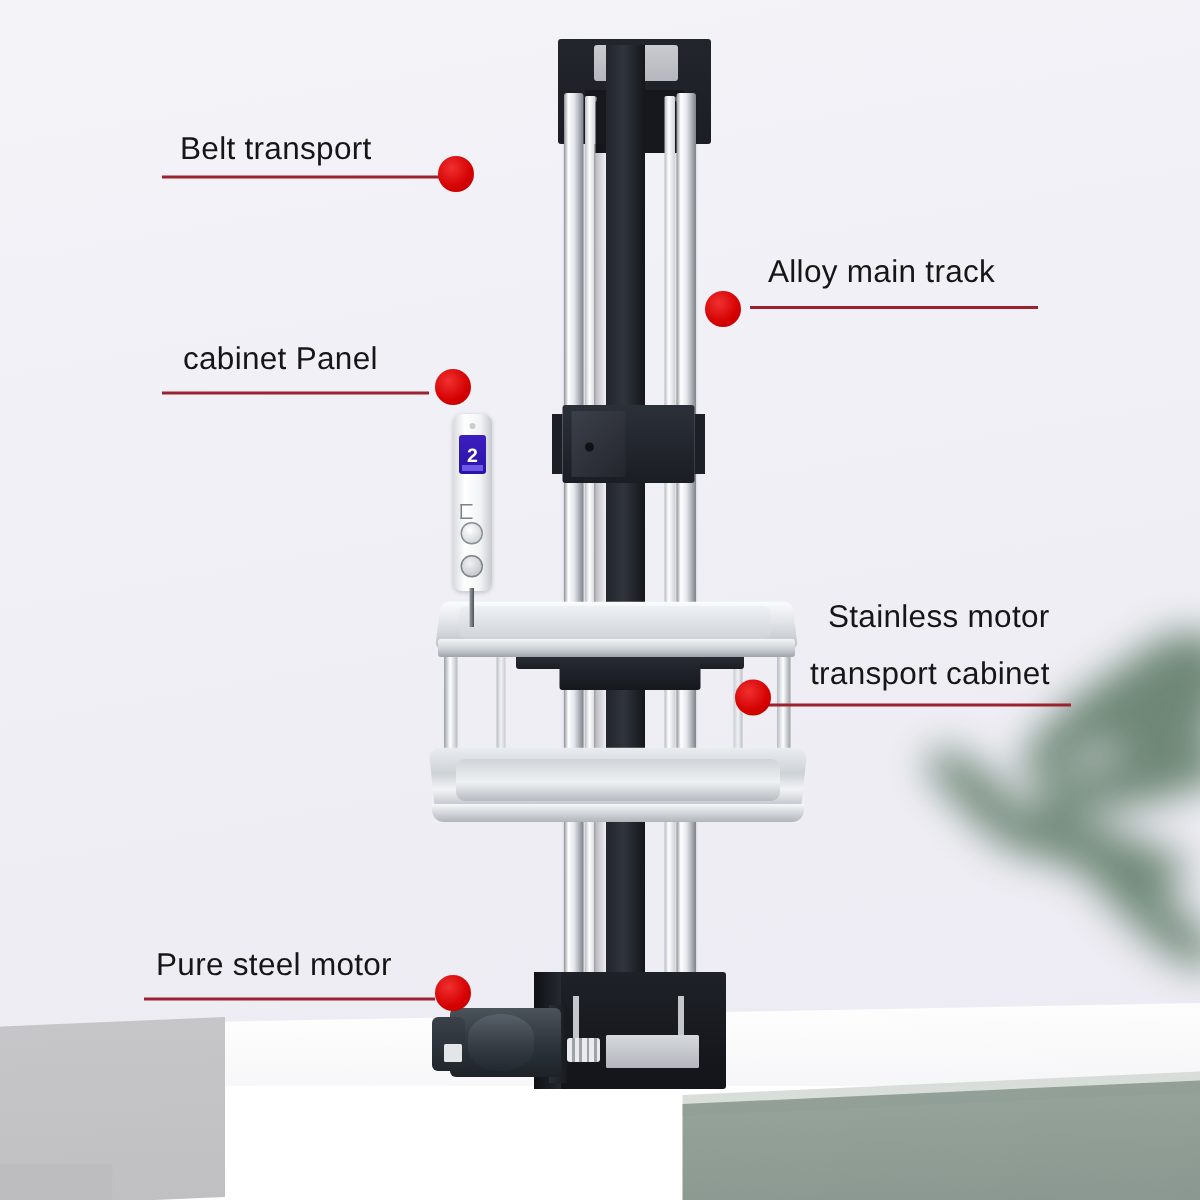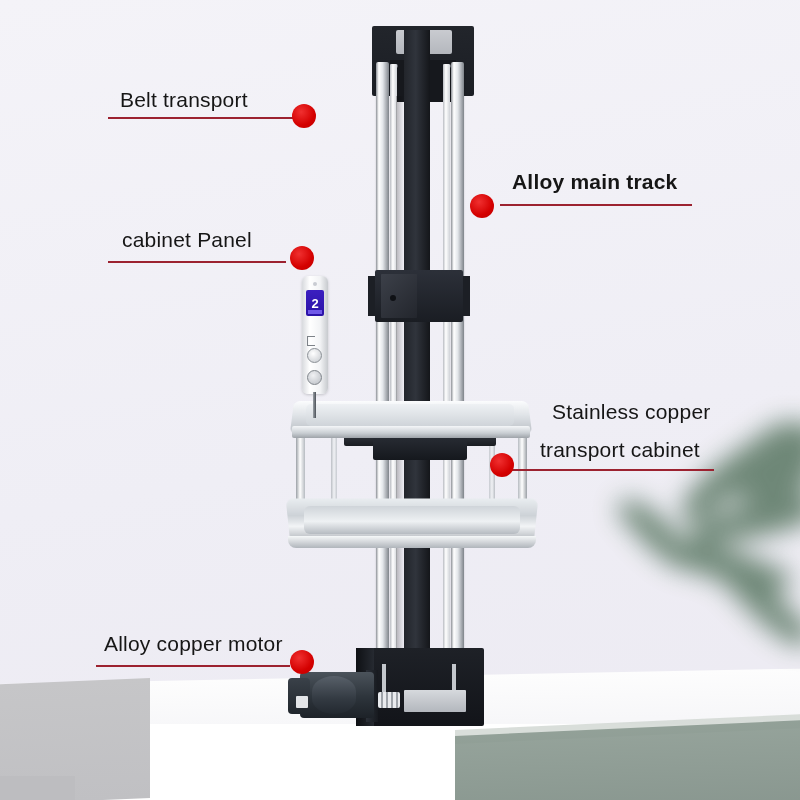--- a/index.html
+++ b/index.html
@@ -232,31 +232,31 @@
     <div class="cdot" style="left:292px;top:104px;"></div>
   </div>
 
   <div class="callout">
     <div class="ctext" style="left:122px;top:228px;">cabinet Panel</div>
     <div class="cline" style="left:108px;top:261px;width:178px;"></div>
     <div class="cdot" style="left:290px;top:246px;"></div>
   </div>
 
   <div class="callout">
-    <div class="ctext" style="left:512px;top:170px;font-weight:bold;">Alloy main track</div>
+    <div class="ctext" style="left:512px;top:170px;">Alloy main track</div>
     <div class="cline" style="left:500px;top:204px;width:192px;"></div>
     <div class="cdot" style="left:470px;top:194px;"></div>
   </div>
 
   <div class="callout">
-    <div class="ctext" style="left:552px;top:400px;">Stainless copper</div>
+    <div class="ctext" style="left:552px;top:400px;">Stainless motor</div>
     <div class="ctext" style="left:540px;top:438px;">transport cabinet</div>
     <div class="cline" style="left:508px;top:469px;width:206px;"></div>
     <div class="cdot" style="left:490px;top:453px;"></div>
   </div>
 
   <div class="callout">
-    <div class="ctext" style="left:104px;top:632px;">Alloy copper motor</div>
+    <div class="ctext" style="left:104px;top:632px;">Pure steel motor</div>
     <div class="cline" style="left:96px;top:665px;width:194px;"></div>
     <div class="cdot" style="left:290px;top:650px;"></div>
   </div>
 
 </div>
 
 </body></html>

